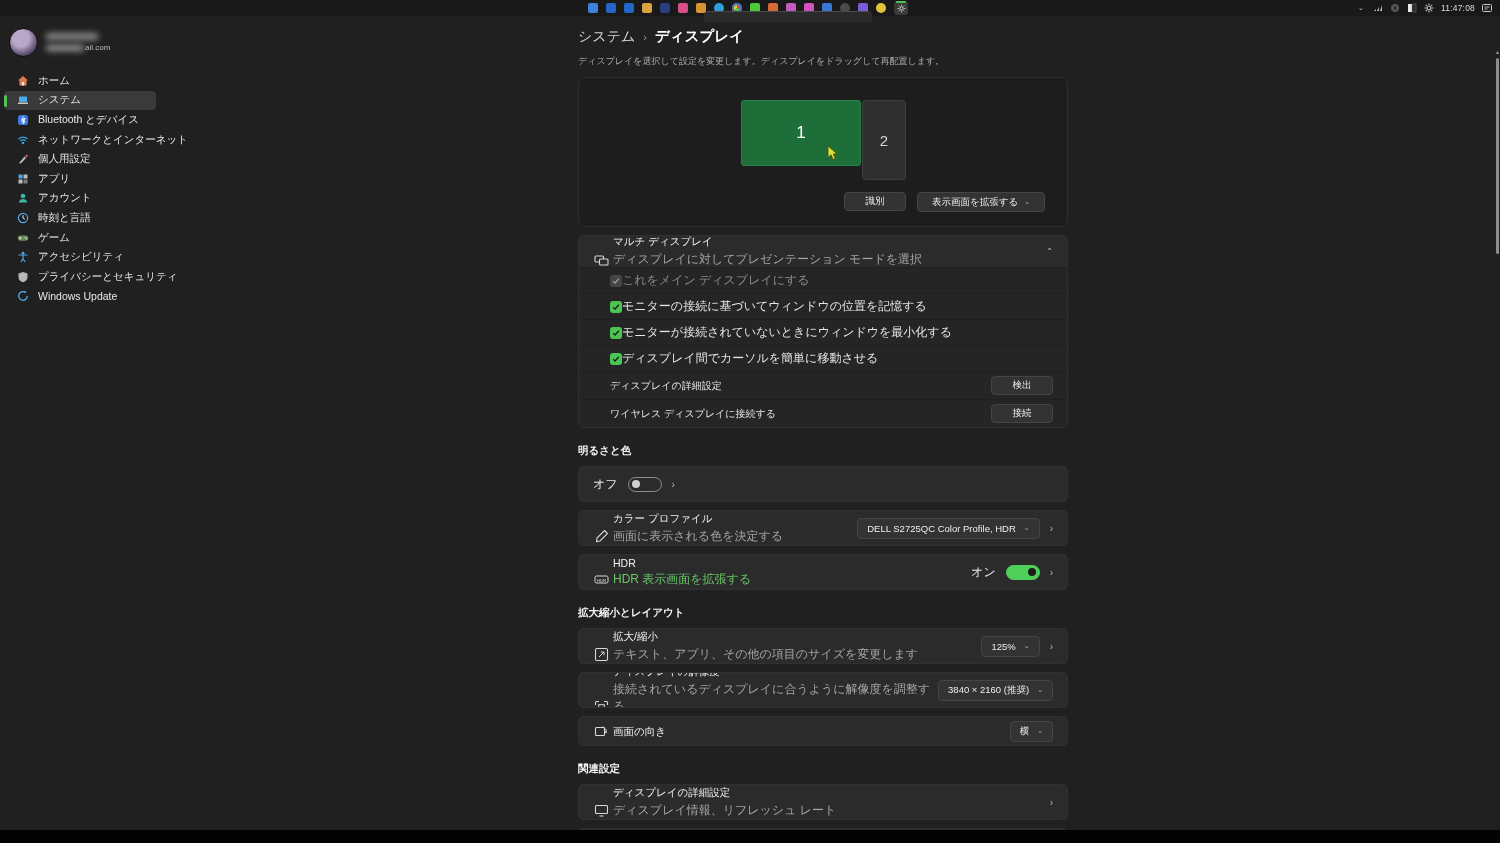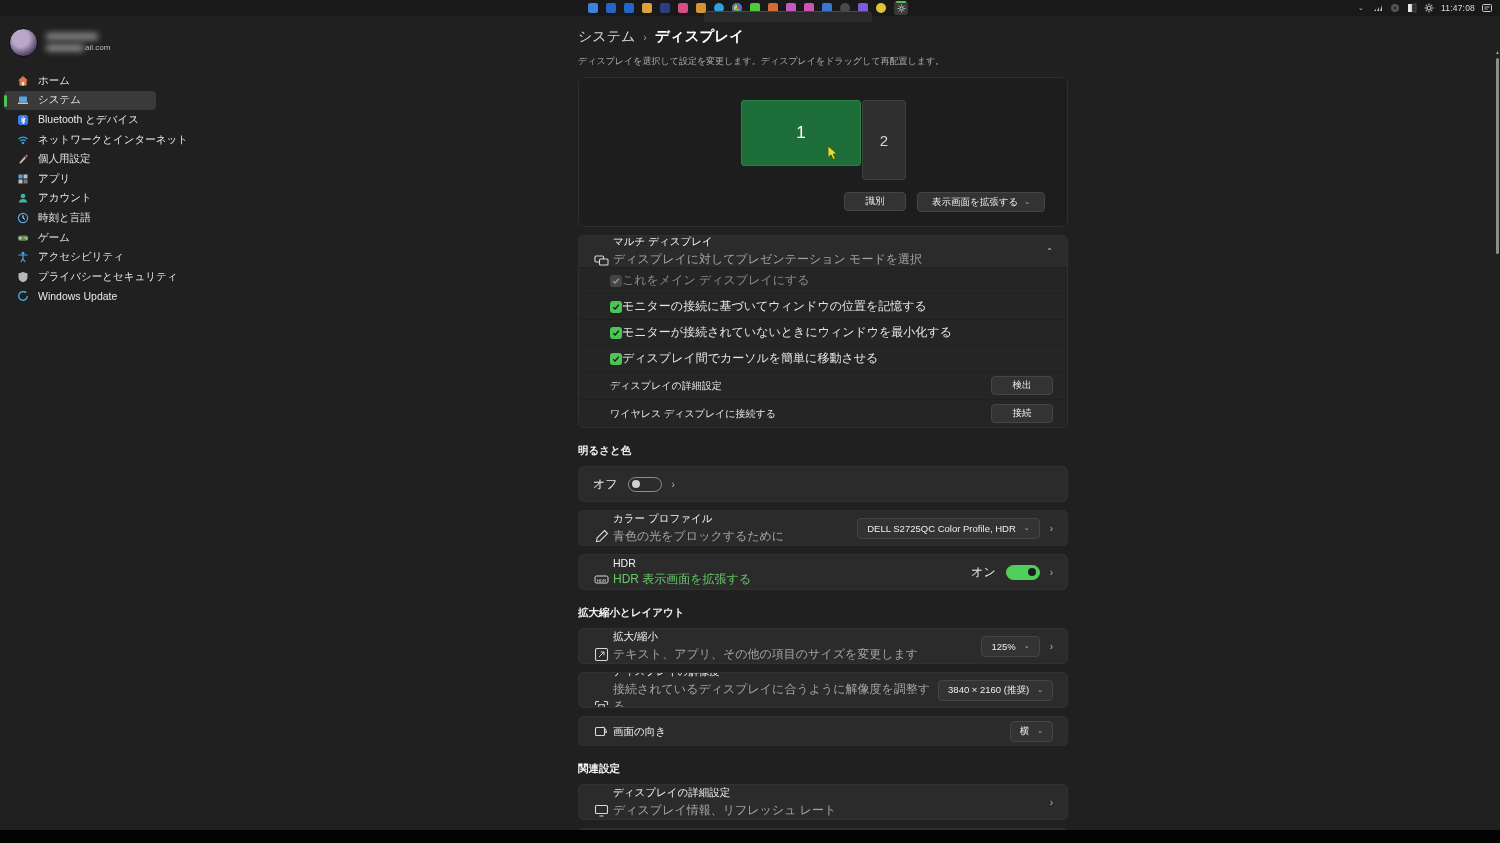--- a/index.html
+++ b/index.html
@@ -422,21 +422,21 @@
         <div class="card">
           <div class="row" style="height: 34px;">
             <div class="row-main">
               <span class="row-icon">
                 <svg viewBox="0 0 15 15">
                   <path d="M10.5 1.5 L13.5 4.5 L6 12 L2.5 12.5 L3 9 Z" fill="none" stroke="#d8d8d8" stroke-width="1.1"></path>
                 </svg>
               </span>
               <div class="row-texts">
                 <span class="row-title">カラー プロファイル</span>
-                <span class="row-sub">青色の光をブロックするために</span>
+                <span class="row-sub">画面に表示される色を決定する</span>
               </div>
             </div>
             <div class="row-right">
               <div class="dropdown">
                 <span>DELL S2725QC Color Profile, HDR</span>
                 <span class="dd-chev">⌄</span>
               </div>
               <span class="chev">›</span>
             </div>
           </div>

